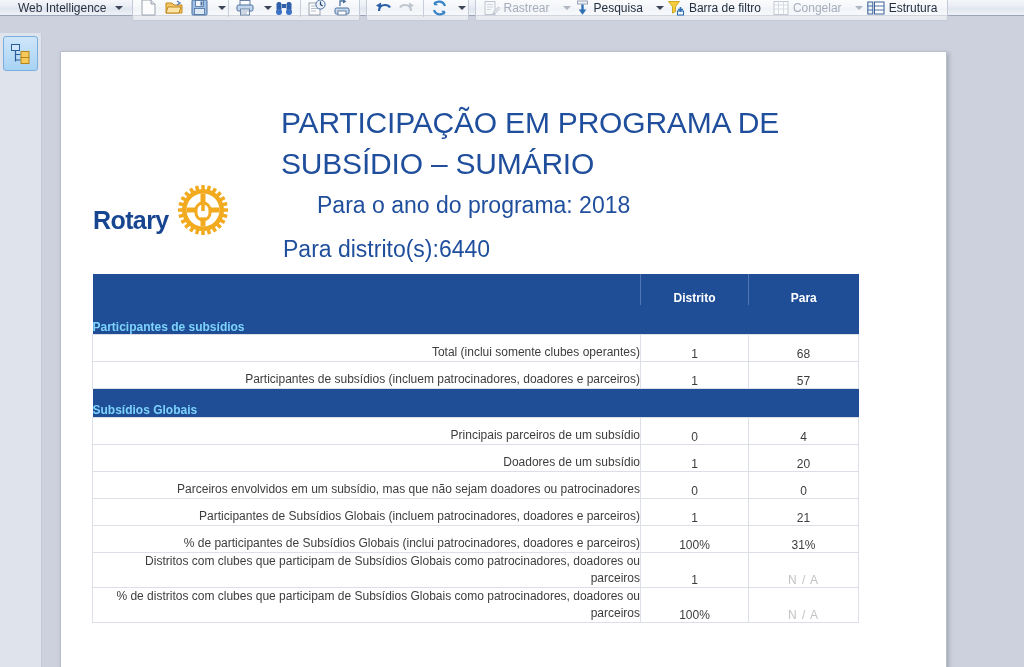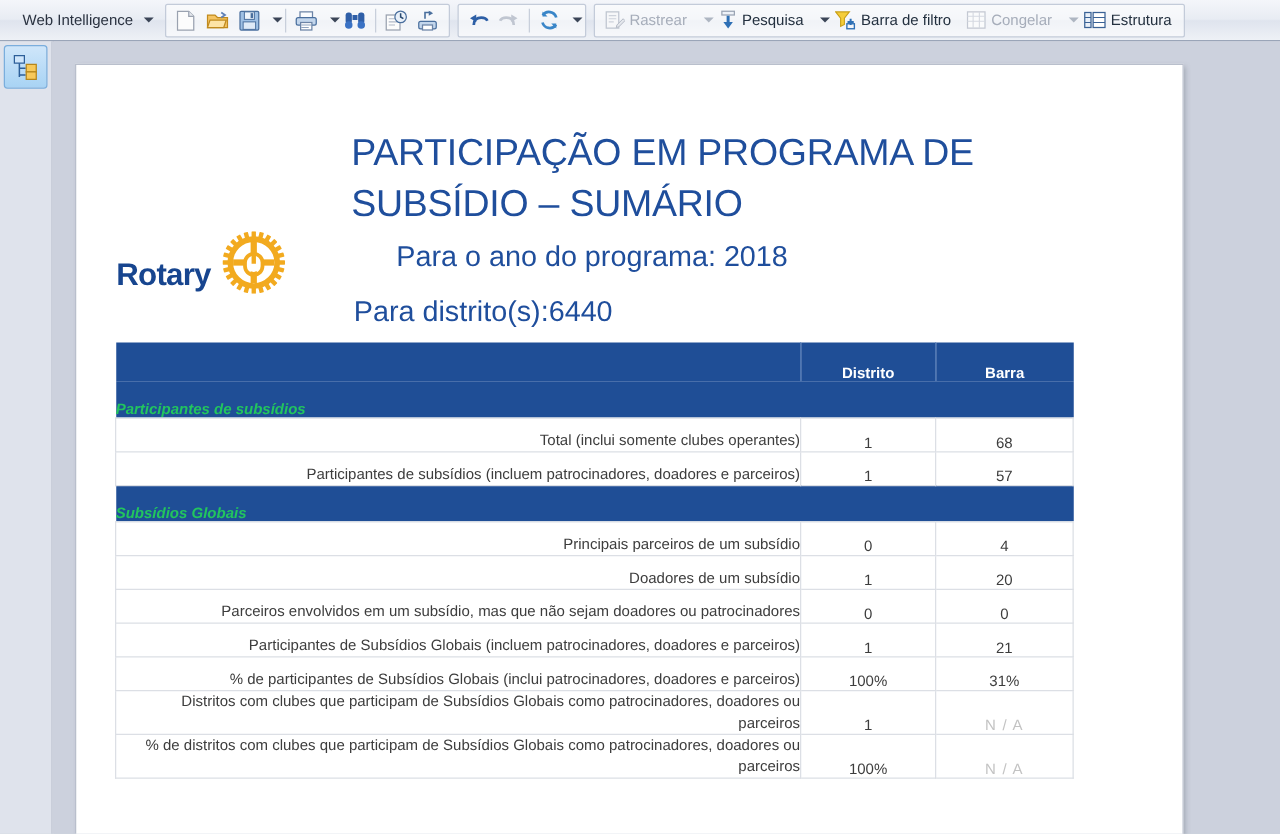--- a/index.html
+++ b/index.html
@@ -8,21 +8,21 @@
     margin: 0; padding: 0;
     width: 1024px; height: 667px;
     overflow: hidden;
     font-family: "Liberation Sans", sans-serif;
     background: #ccd1dd;
   }
 
   
   #toolbar {
     position: absolute; top: 0; left: 0;
-    width: 1024px; height: 33px;
+    width: 1024px; height: 16px;
     background: linear-gradient(to bottom, #f4f6fa 0%, #e8ecf3 48%, #dfe4ee 52%, #eef1f6 100%);
     border-bottom: 1px solid #9aa5b8;
     display: flex; align-items: center;
     white-space: nowrap;
   }
   .tb-app {
     display: flex; align-items: center;
     height: 25px; padding: 0 6px 0 18px;
     font-size: 12px; color: #2b3murder;
     color: #283040;
@@ -149,27 +149,26 @@
     height: 31px;
     text-align: center;
     vertical-align: middle;
     border-right: 1px solid #4f77b3;
   }
   tr.hdr th.blank { border-right: 1px solid #4f77b3; }
   tr.hdr th:last-child { border-right: none; }
 
   tr.section td {
     background: #1f4e96;
-    color: #22c55e;
+    color: #7dd3fc;
     font-size: 12px;
     font-weight: bold;
     height: 29px;
     padding-left: 9px;
     vertical-align: middle;
-    font-style: italic;
   }
 
   tr.data td {
     border: 1px solid #dcdfe5;
     font-size: 12px;
     color: #3d3d3d;
     height: 27px;
     padding: 4px 8px 5px 8px;
   }
   tr.data td.lbl { text-align: right; line-height: 17px; }
@@ -428,21 +427,21 @@
       <table id="rpt-table">
         <colgroup>
           <col class="c-label">
             <col class="c-dist">
             <col class="c-club">
         </colgroup>
         <thead>
           <tr class="hdr">
             <th class="blank"></th>
             <th>Distrito</th>
-            <th>Barra</th>
+            <th>Para</th>
           </tr>
         </thead>
         <tbody id="tbody">
             <tr class="section">
               <td colspan="3">Participantes de subsídios</td>
             </tr>
             <tr class="data">
               <td class="lbl">Total (inclui somente clubes operantes)</td>
               <td class="val">1</td>
               <td class="val">68</td>

